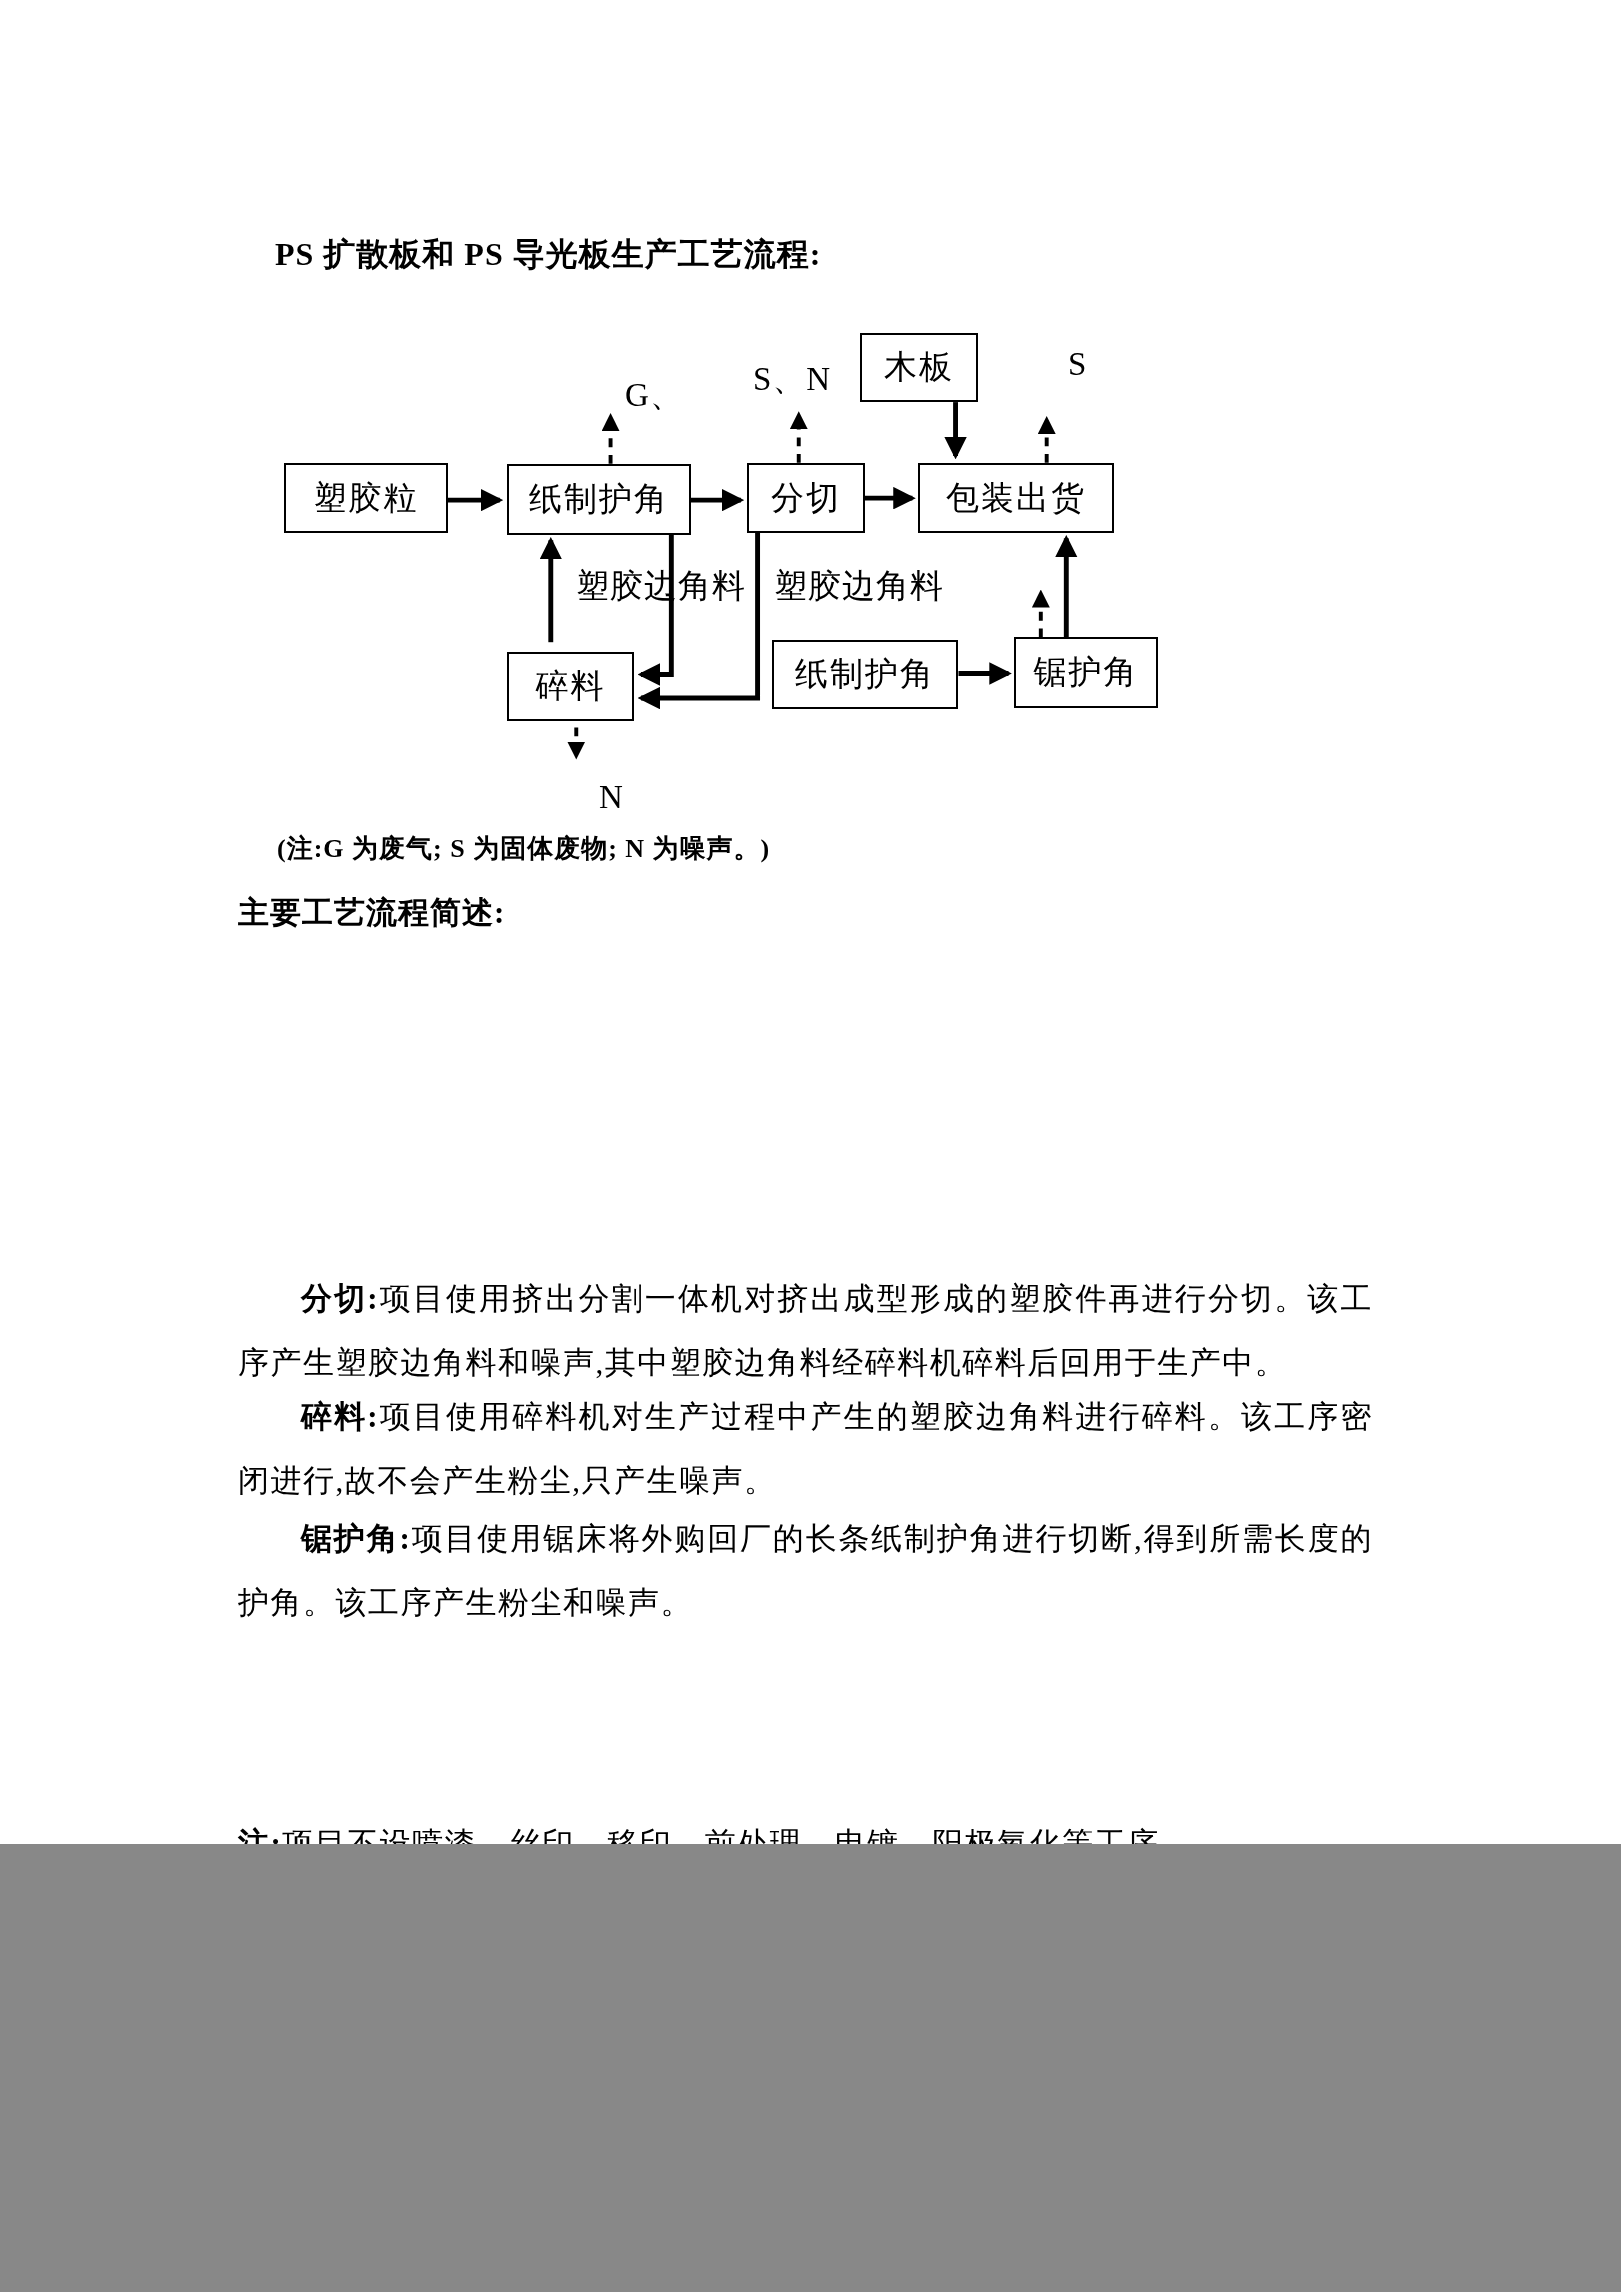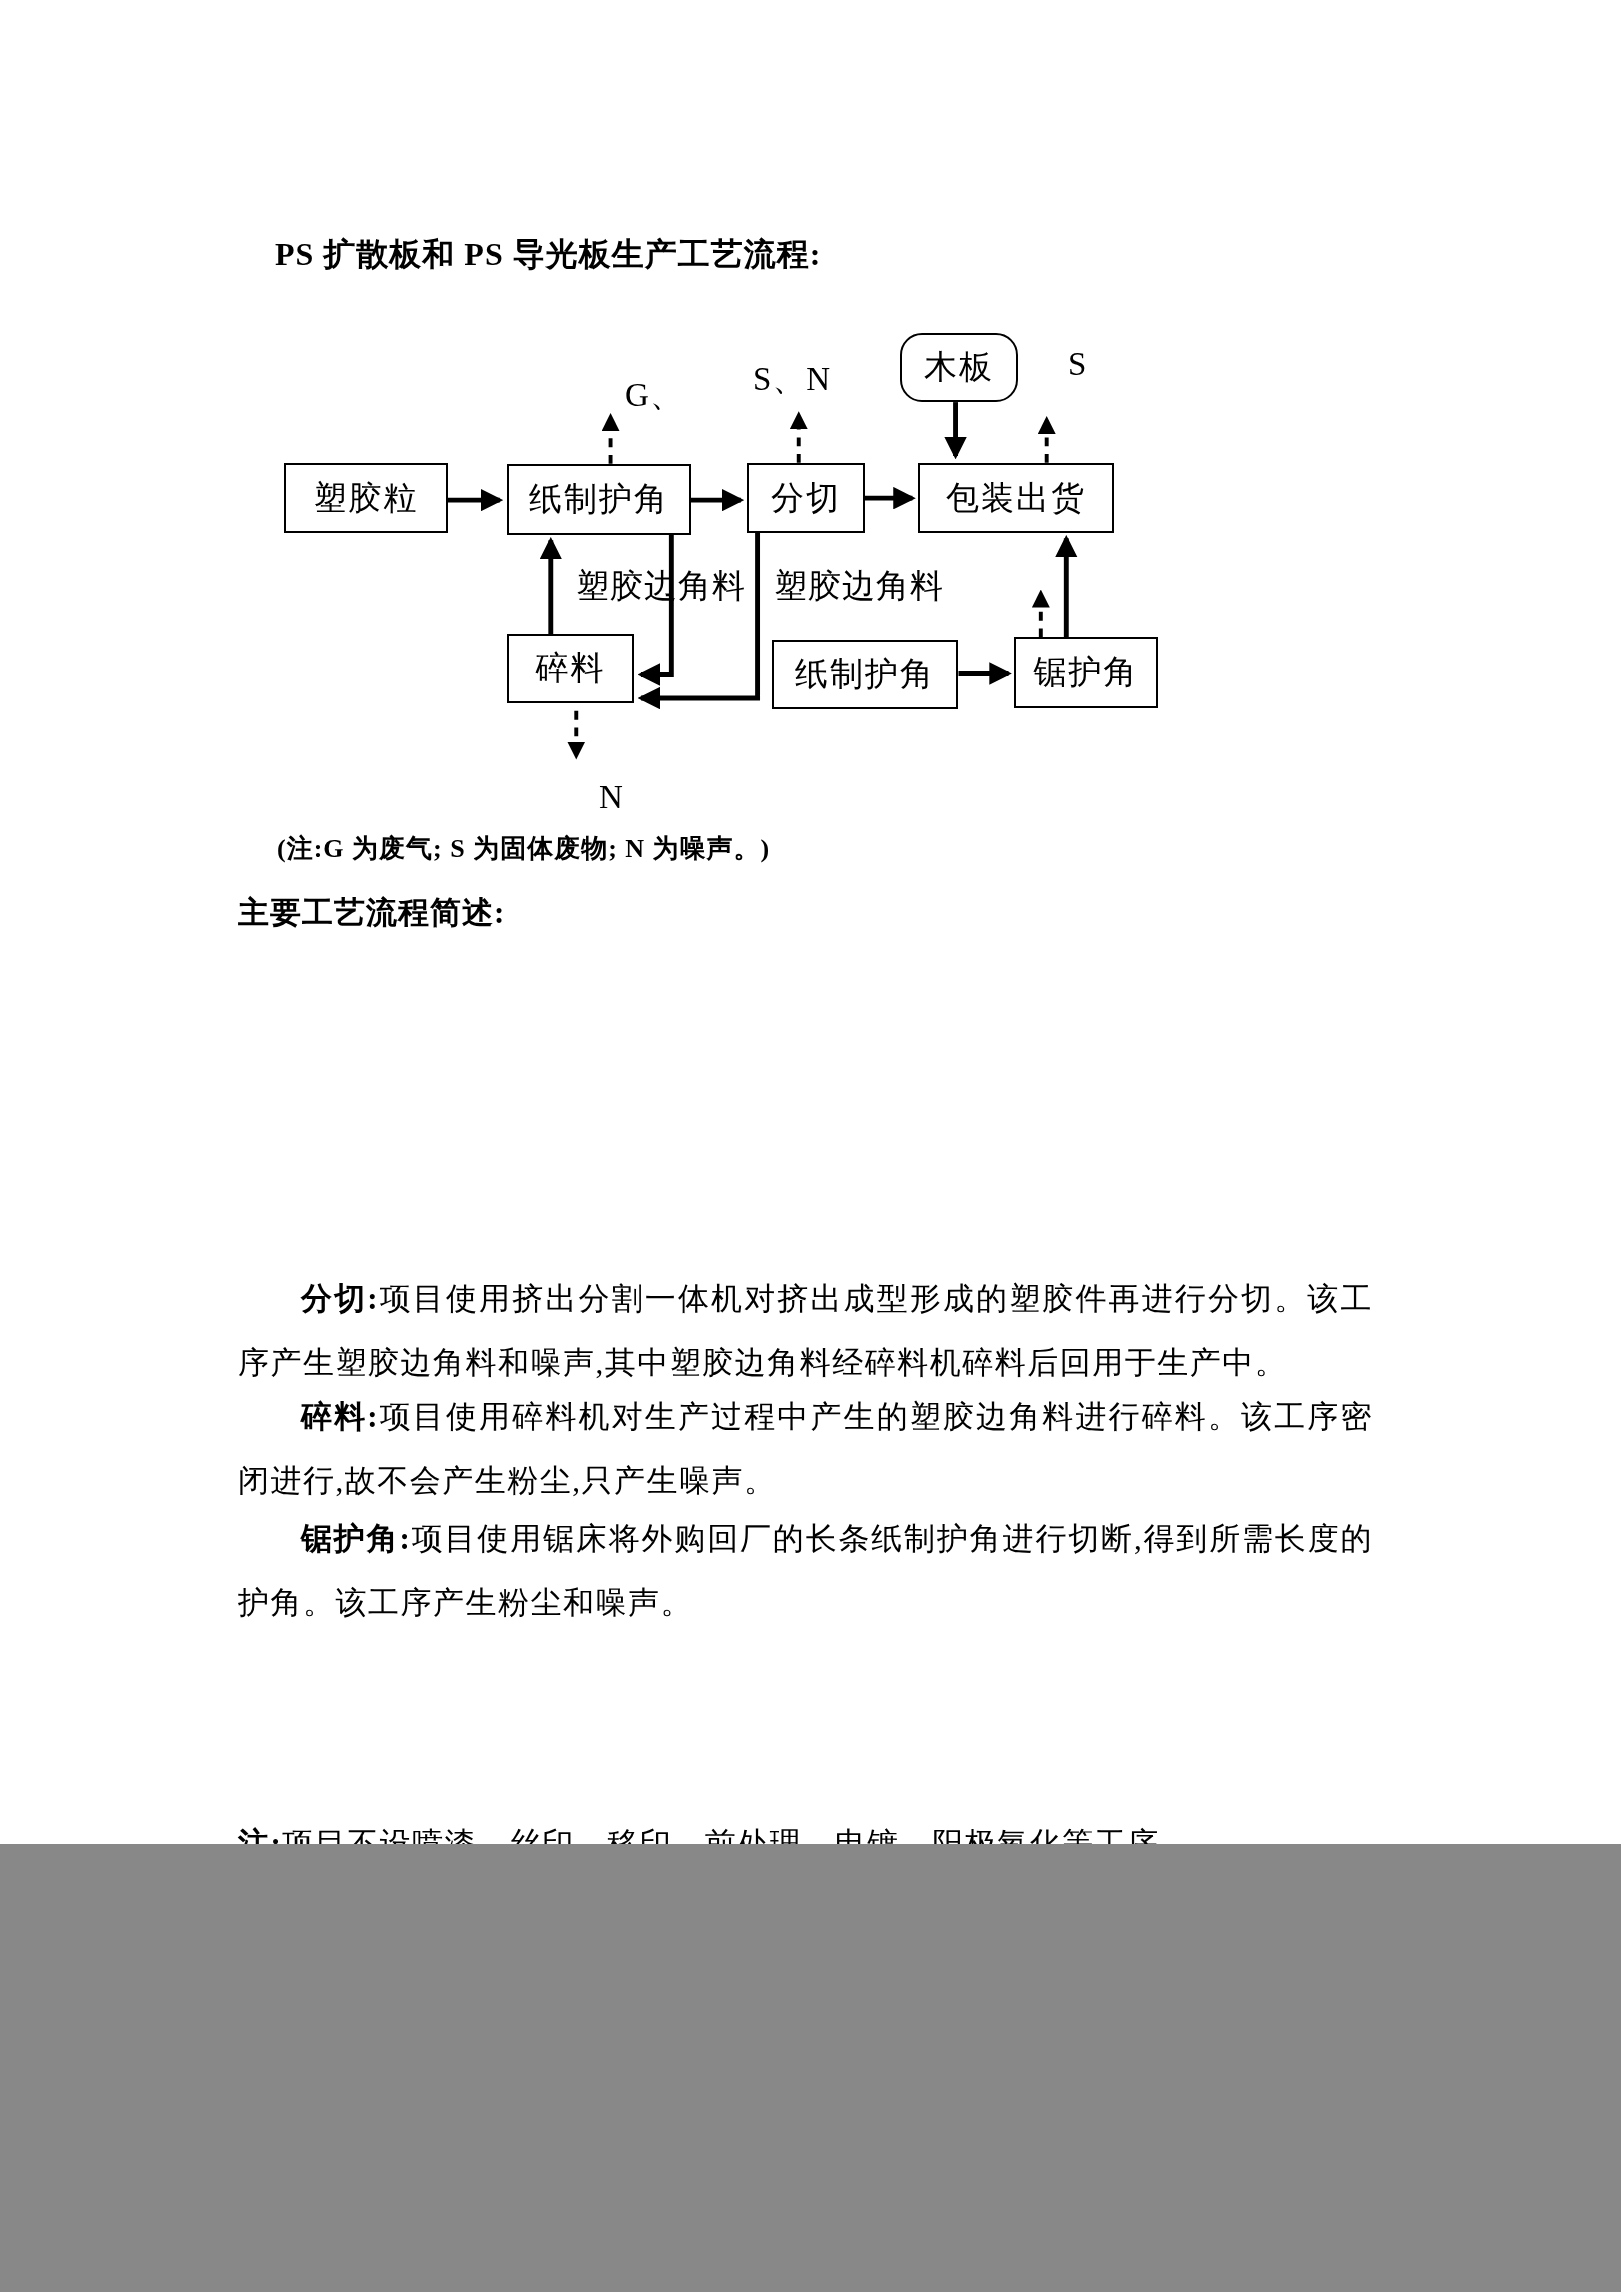--- a/index.html
+++ b/index.html
@@ -105,22 +105,22 @@
       <path d="M1068,472 L1068,427" marker-end="url(#ah)"></path>
       <path d="M1062,650 L1062,604" marker-end="url(#ah)"></path>
       <path d="M588,725 L588,772" marker-end="url(#ah)"></path>
     </g>
   </svg>
 
   <div class="abs fc-box" style="left:284px;top:463px;width:164px;height:70px;">塑胶粒</div>
   <div class="abs fc-box" style="left:507px;top:464px;width:184px;height:71px;">纸制护角</div>
   <div class="abs fc-box" style="left:747px;top:463px;width:118px;height:70px;">分切</div>
   <div class="abs fc-box" style="left:918px;top:463px;width:196px;height:70px;">包装出货</div>
-  <div class="abs fc-box" style="left:900px;top:333px;width:118px;height:69px;border-radius:22px;">木板</div>
-  <div class="abs fc-box" style="left:507px;top:634px;width:127px;height:69px;">碎料</div>
+  <div class="abs fc-box" style="left:860px;top:333px;width:118px;height:69px;">木板</div>
+  <div class="abs fc-box" style="left:507px;top:652px;width:127px;height:69px;">碎料</div>
   <div class="abs fc-box" style="left:772px;top:640px;width:186px;height:69px;">纸制护角</div>
   <div class="abs fc-box" style="left:1014px;top:637px;width:144px;height:71px;">锯护角</div>
 
   <div class="abs fc-label" style="left:625px;top:373px;">G、</div>
   <div class="abs fc-label" style="left:753px;top:357px;">S、N</div>
   <div class="abs fc-label" style="left:1068px;top:346px;">S</div>
   <div class="abs fc-label" style="left:599px;top:779px;">N</div>
   <div class="abs fc-label" style="left:576px;top:564px;">塑胶边角料</div>
   <div class="abs fc-label" style="left:774px;top:564px;">塑胶边角料</div>
 

